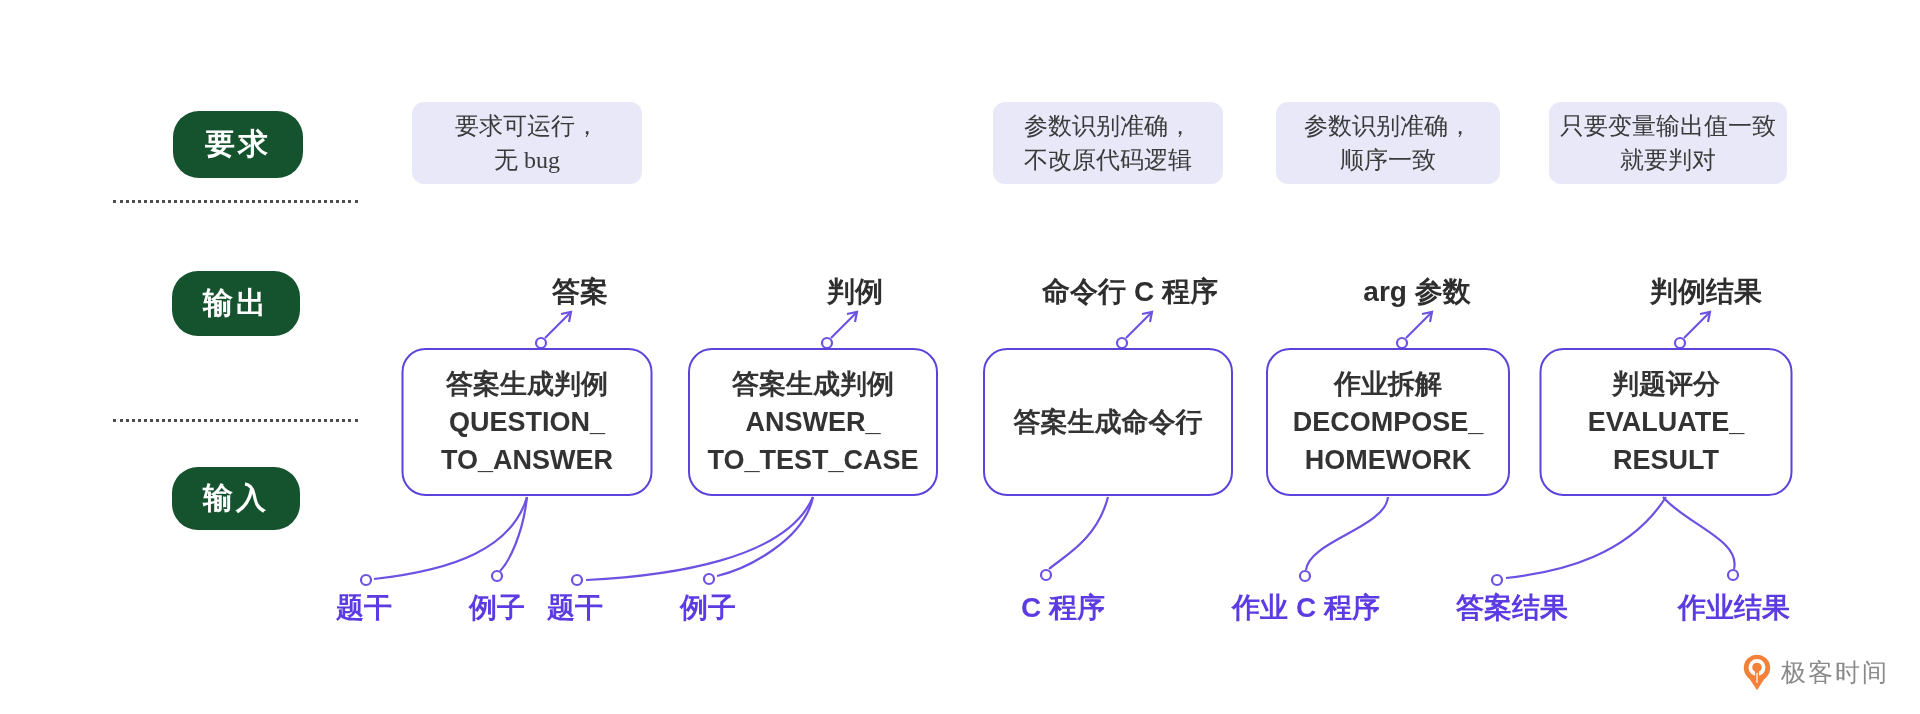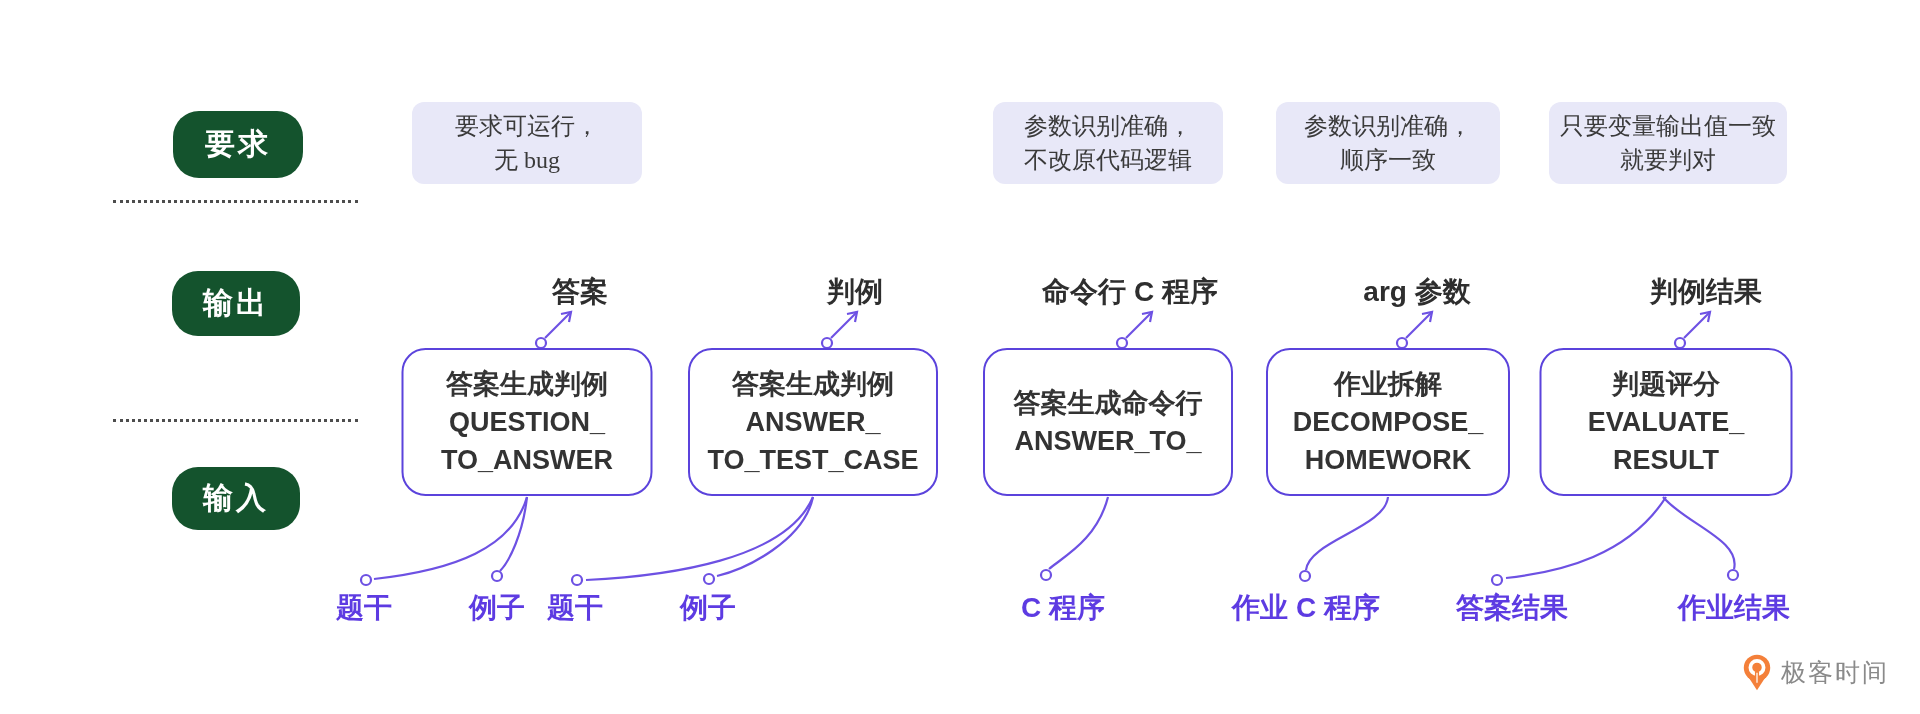--- a/index.html
+++ b/index.html
@@ -146,21 +146,20 @@
     <div>QUESTION_</div>
     <div>TO_ANSWER</div>
   </div>
   <div class="node abs" style="left:813px; top:348px; width:250px; height:148px;">
     <div>答案生成判例</div>
     <div>ANSWER_</div>
     <div>TO_TEST_CASE</div>
   </div>
   <div class="node abs" style="left:1108px; top:348px; width:250px; height:148px;">
     <div>答案生成命令行</div>
-    <div>ANSWER_TO_</div>
   </div>
   <div class="node abs" style="left:1388px; top:348px; width:244px; height:148px;">
     <div>作业拆解</div>
     <div>DECOMPOSE_</div>
     <div>HOMEWORK</div>
   </div>
   <div class="node abs" style="left:1666px; top:348px; width:253px; height:148px;">
     <div>判题评分</div>
     <div>EVALUATE_</div>
     <div>RESULT</div>

